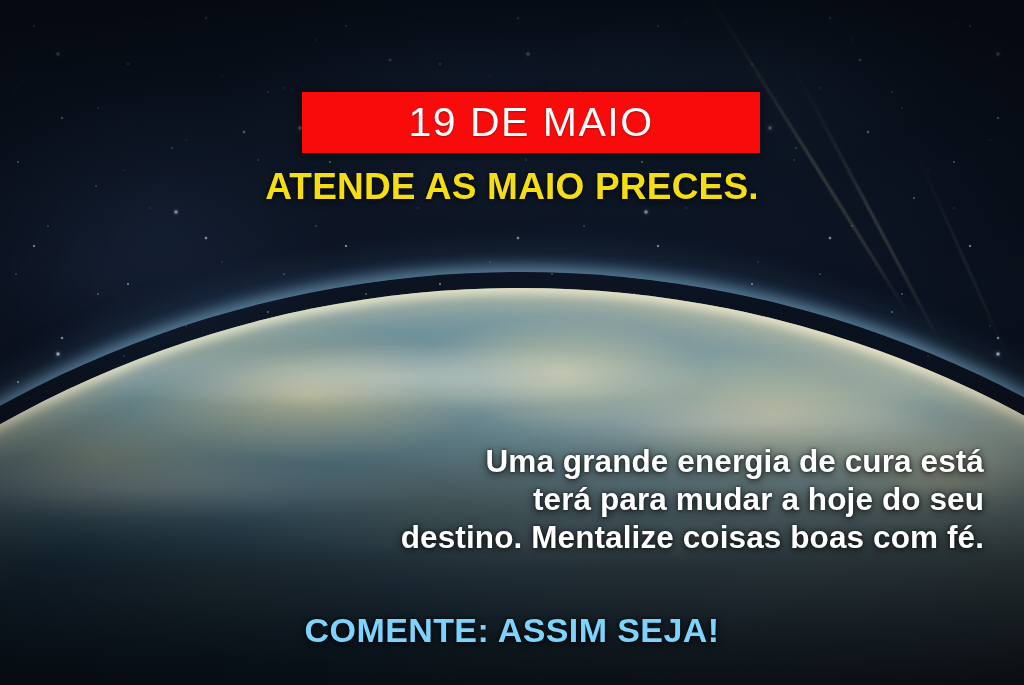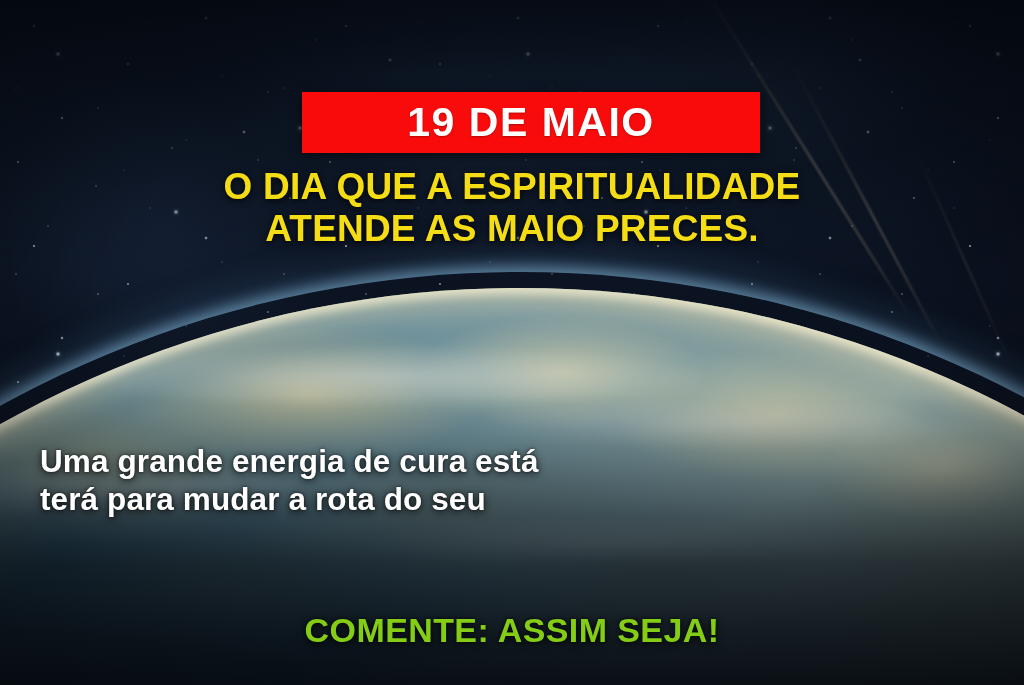--- a/index.html
+++ b/index.html
@@ -209,21 +209,21 @@
     position:absolute;
     left:302px; top:92px;
     width:458px; height:61px;
     background:#f90b0b;
     display:flex; align-items:center; justify-content:center;
     box-shadow:0 2px 10px rgba(0,0,0,.55);
   }
   #date-banner .date-text {
     color:#ffffff;
     font-size:41px;
-    font-weight:bold;
+    font-weight:normal;
     letter-spacing:1.5px;
     line-height:1;
     white-space:nowrap;
     text-shadow:0 1px 2px rgba(0,0,0,.28);
   }
 
   
   #headline {
     position:absolute;
     left:0; right:0; top:166px;
@@ -235,37 +235,37 @@
     letter-spacing:.2px;
     padding:0 56px;
     text-shadow:0 2px 7px rgba(0,0,0,.72), 0 0 2px rgba(0,0,0,.55);
   }
   #headline .hl-line { display:block; white-space:nowrap; }
 
   
   #body-copy {
     position:absolute;
     left:0; right:0; top:443px;
-    text-align:left;
+    text-align:right;
     color:#ffffff;
     font-size:31.5px;
     font-weight:bold;
     line-height:1.20;
     letter-spacing:.1px;
     padding:0 40px;
     text-shadow:0 2px 8px rgba(0,0,0,.80), 0 0 3px rgba(0,0,0,.65);
   }
   #body-copy .bc-line { display:block; white-space:nowrap; }
 
   
   #cta {
     position:absolute;
     left:0; right:0; top:613px;
     text-align:center;
-    color:#84cc16;
+    color:#7dd3fc;
     font-size:34px;
     font-weight:bold;
     letter-spacing:.4px;
     line-height:1;
     text-shadow:0 2px 8px rgba(0,0,0,.82), 0 0 3px rgba(0,0,0,.6);
   }
 </style>
 </head>
 <body>
 
@@ -294,25 +294,25 @@
   <div class="scrim-top"></div>
   <div class="scrim-bottom"></div>
 
   <div class="content">
 
     <div id="date-banner">
       <span class="date-text">19 DE MAIO</span>
     </div>
 
     <div id="headline">
-      <span class="hl-line">O DIA QUE A ESPIRITUALIDADE</span>
       <span class="hl-line">ATENDE AS MAIO PRECES.</span>
     </div>
 
     <div id="body-copy">
       <span class="bc-line">Uma grande energia de cura está</span>
-      <span class="bc-line">terá para mudar a rota do seu</span>
+      <span class="bc-line">terá para mudar a hoje do seu</span>
+      <span class="bc-line">destino. Mentalize coisas boas com fé.</span>
     </div>
 
     <div id="cta">COMENTE: ASSIM SEJA!</div>
 
   </div>
 </div>
 
 </body></html>

